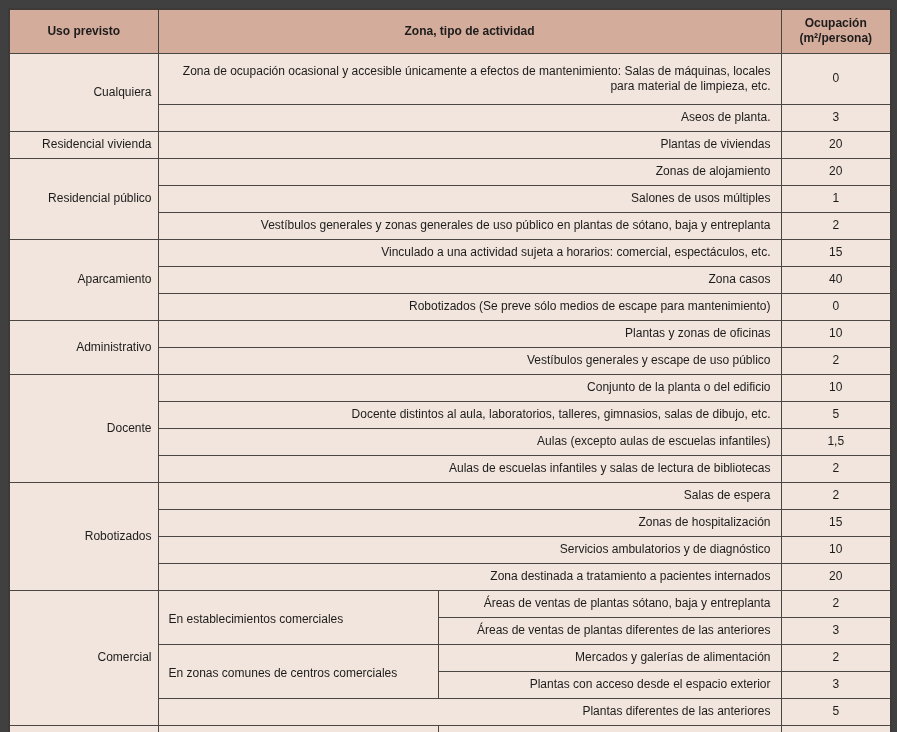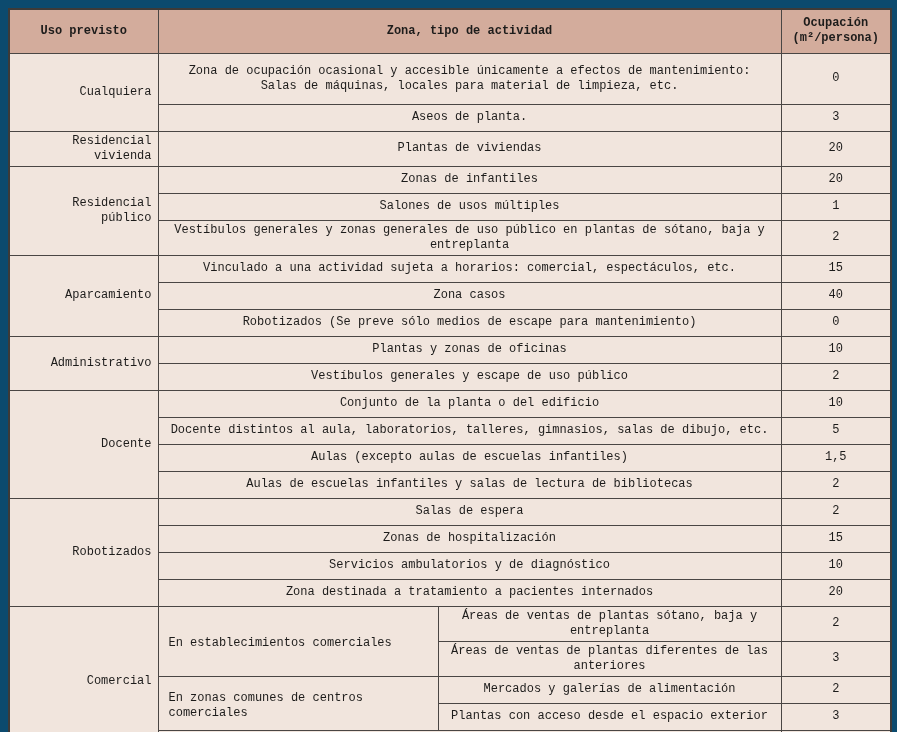--- a/index.html
+++ b/index.html
@@ -1,23 +1,23 @@
 <!DOCTYPE html>
 <html><head>
 <meta charset="utf-8">
 <style>
   * { margin: 0; padding: 0; box-sizing: border-box; }
   body { background: #ffffff; }
   .page {
     position: relative;
     width: 897px;
     height: 732px;
-    background: #0c4a6e;
+    background: #404040;
     overflow: hidden;
-    font-family: Liberation Mono, monospace;
+    font-family: Liberation Sans, sans-serif;
   }
   table.occupancy {
     position: absolute;
     left: 8px;
     top: 8px;
     width: 882px;
     border-collapse: collapse;
     table-layout: fixed;
     background: #f1e5dd;
     border: 2px solid #3e3a38;
@@ -40,21 +40,21 @@
   tr.row-tall  { height: 51px; }
   tr.row       { height: 27px; }
   tr.row-cut   { height: 12px; }
   td.uso {
     padding: 2px 6px 2px 12px;
     text-align: right;
     background: #f1e5dd;
   }
   td.zona {
     padding: 2px 10px 2px 10px;
-    text-align: center;
+    text-align: right;
   }
   td.zona-group {
     padding: 7px 10px 2px 10px;
     text-align: left;
   }
   td.valor {
     text-align: center;
     padding: 2px 4px;
   }
   .ocup-line { display: block; }
@@ -93,21 +93,21 @@
       </tr>
 
       <tr class="row">
         <td class="uso">Residencial vivienda</td>
         <td class="zona" colspan="2">Plantas de viviendas</td>
         <td class="valor">20</td>
       </tr>
 
       <tr class="row">
         <td class="uso" rowspan="3">Residencial público</td>
-        <td class="zona" colspan="2">Zonas de infantiles</td>
+        <td class="zona" colspan="2">Zonas de alojamiento</td>
         <td class="valor">20</td>
       </tr>
       <tr class="row">
         <td class="zona" colspan="2">Salones de usos múltiples</td>
         <td class="valor">1</td>
       </tr>
       <tr class="row">
         <td class="zona" colspan="2">Vestíbulos generales y zonas generales de uso público en plantas de sótano, baja y entreplanta</td>
         <td class="valor">2</td>
       </tr>

